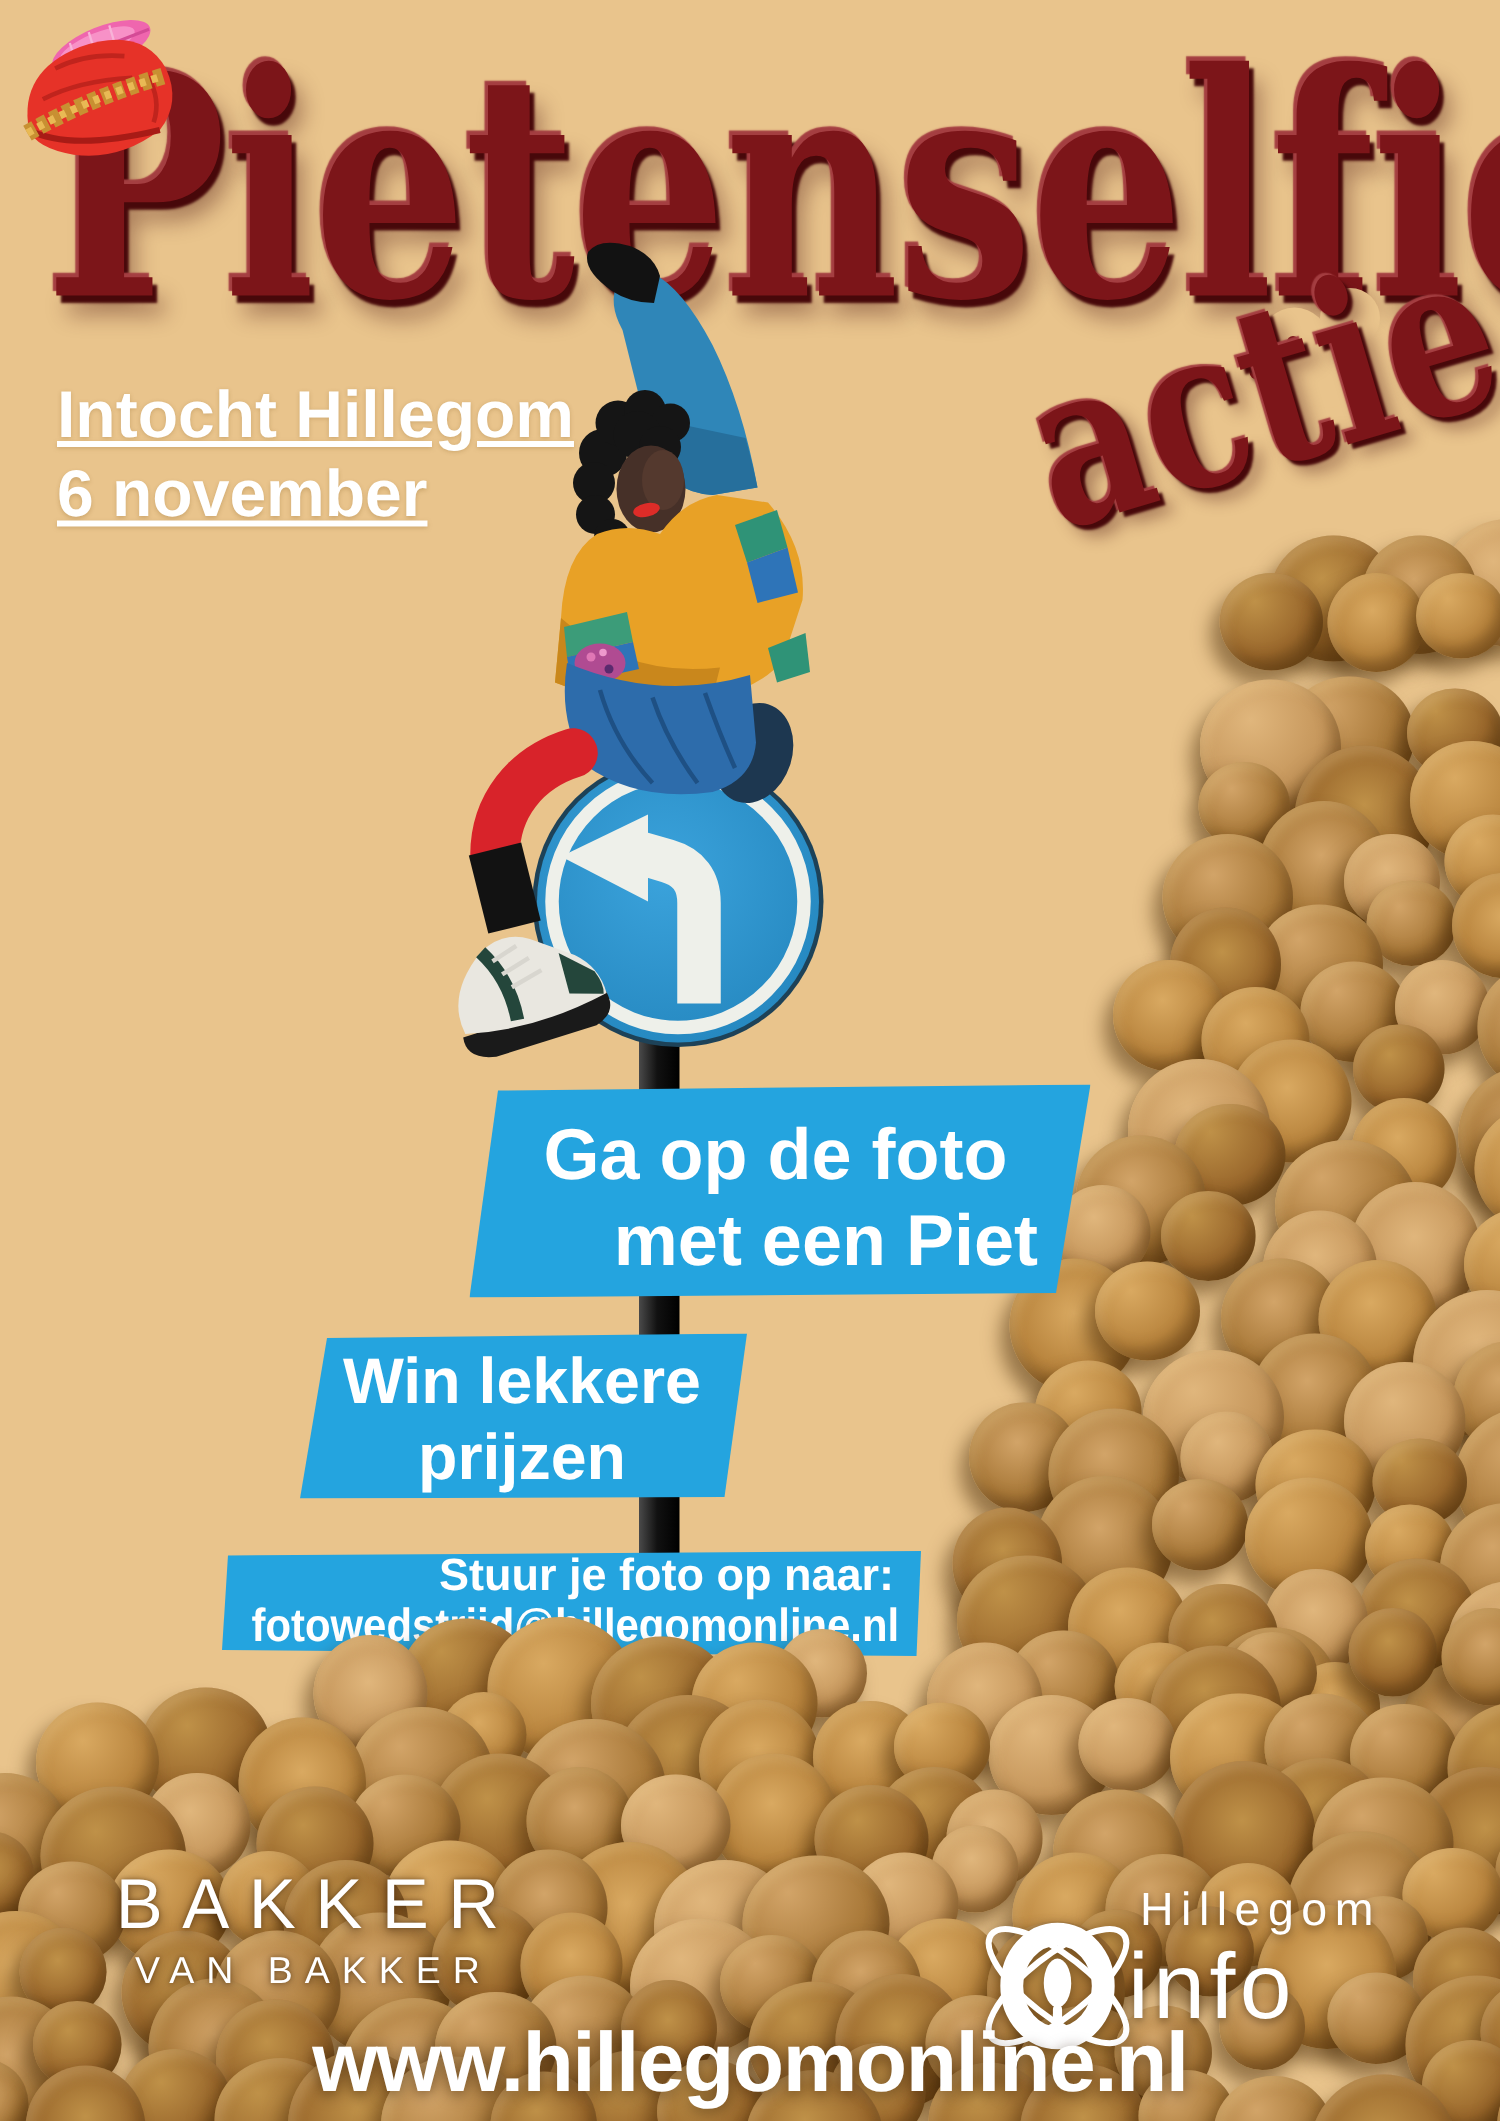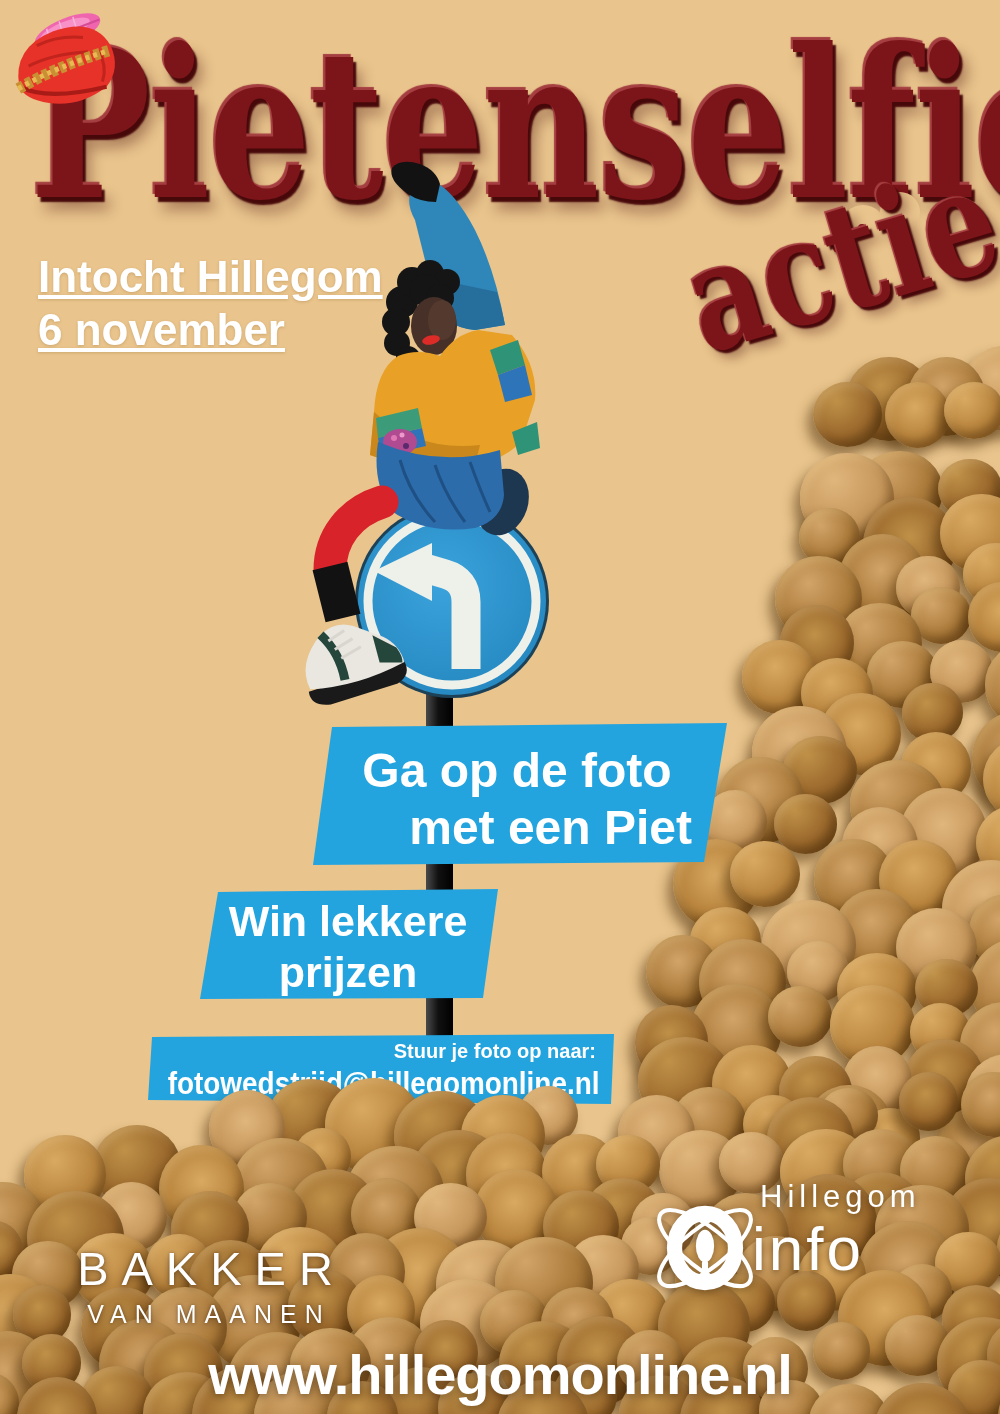--- a/index.html
+++ b/index.html
@@ -60,28 +60,28 @@
     clip-path:polygon(24px 11px,419px 7px,396px 146px,5px 149px);
     font-size:48px;line-height:57px;padding-top:26px;box-sizing:border-box;}
   .banner-photo .l1{text-align:center;padding-left:14px;padding-right:20px;}
   .banner-photo .l2{text-align:right;padding-right:40px;}
   .banner-prizes{left:194px;top:884px;width:308px;height:120px;
     clip-path:polygon(24px 8px,304px 5px,289px 114px,6px 115px);
     font-size:43px;line-height:51px;padding-top:12px;box-sizing:border-box;text-align:center;}
   .banner-submit{left:144px;top:1030px;width:474px;height:78px;
     clip-path:polygon(8px 7px,470px 4px,467px 74px,4px 70px);
     box-sizing:border-box;padding-top:6px;}
-  .banner-submit .l1{font-size:20px;line-height:30px;text-align:right;padding-right:22px;}
+  .banner-submit .l1{font-size:30px;line-height:30px;text-align:right;padding-right:22px;}
   .banner-submit .l2{font-size:31px;line-height:36px;text-align:center;transform:scaleX(.9);transform-origin:50% 50%;white-space:nowrap;}
   
   .bakker{position:absolute;left:55px;top:1215px;width:300px;z-index:9;color:var(--white);text-align:center;
     text-shadow:0 2px 8px rgba(50,25,0,.6),0 0 3px rgba(60,30,0,.45);}
   .bakker .top{font-size:47px;letter-spacing:13px;text-indent:13px;font-weight:400;margin-top:26px;}
   .bakker .bottom{font-size:25px;letter-spacing:8px;text-indent:8px;margin-top:4px;font-weight:400;}
-  .ho-logo{position:absolute;left:648px;top:1169px;width:340px;height:145px;z-index:9;color:var(--white);}
+  .ho-logo{position:absolute;left:648px;top:1245px;width:340px;height:145px;z-index:9;color:var(--white);}
   .ho-top{position:absolute;left:112px;top:10px;font-size:31px;letter-spacing:5px;font-weight:400;
     text-shadow:0 2px 6px rgba(50,25,0,.55);}
   .ho-o{position:absolute;left:-4px;top:16px;width:122px;height:122px;filter:drop-shadow(0 2px 4px rgba(50,25,0,.5));}
   .ho-rest{position:absolute;left:104px;top:44px;font-size:62px;font-weight:400;letter-spacing:3px;
     text-shadow:0 2px 6px rgba(50,25,0,.55);}
   .footer-label{position:absolute;left:0;top:1312px;width:100%;z-index:9;text-align:center;color:var(--white);
     font-size:32px;font-weight:bold;text-shadow:0 2px 8px rgba(40,20,0,.55);}
   .footer-url{position:absolute;left:0;top:1342px;width:100%;z-index:9;text-align:center;color:var(--white);
     font-size:56px;font-weight:bold;letter-spacing:-1px;text-shadow:0 2px 10px rgba(40,20,0,.55);}
 </style>
@@ -385,21 +385,21 @@
       <div class="cookie" style="left: 679.8px; top: 1376.2px; width: 86.3px; height: 89px; background: radial-gradient(circle at 49% 40%, rgb(191, 145, 72) 0%, rgb(154, 104, 44) 55%, rgb(87, 58, 20) 100%); z-index: 172;"></div>
       <div class="cookie" style="left: 758.7px; top: 1380px; width: 64.2px; height: 60.5px; background: radial-gradient(circle at 34% 29%, rgb(210, 164, 104) 0%, rgb(170, 122, 58) 55%, rgb(110, 72, 28) 100%); z-index: 173;"></div>
       <div class="cookie" style="left: 809.1px; top: 1383.7px; width: 80.1px; height: 76.5px; background: radial-gradient(circle at 36% 30%, rgb(210, 164, 104) 0%, rgb(170, 122, 58) 55%, rgb(110, 72, 28) 100%); z-index: 173;"></div>
       <div class="cookie" style="left: 872.5px; top: 1382.7px; width: 99.8px; height: 102.3px; background: radial-gradient(circle at 48% 39%, rgb(191, 145, 72) 0%, rgb(154, 104, 44) 55%, rgb(87, 58, 20) 100%); z-index: 173;"></div>
       <div class="cookie" style="left: 948.2px; top: 1360.3px; width: 66.3px; height: 61.8px; background: radial-gradient(circle at 32% 28%, rgb(191, 145, 72) 0%, rgb(154, 104, 44) 55%, rgb(87, 58, 20) 100%); z-index: 170;"></div>
       <div class="cookie" style="left: 998.1px; top: 1371.1px; width: 93.7px; height: 93px; background: radial-gradient(circle at 42% 35%, rgb(191, 145, 72) 0%, rgb(154, 104, 44) 55%, rgb(87, 58, 20) 100%); z-index: 171;"></div>
     </div>
 
   <div class="bakker">
     <div class="top">BAKKER</div>
-    <div class="bottom">VAN MAANEN</div>
+    <div class="bottom">VAN BAKKER</div>
   </div>
 
   <div class="ho-logo">
     <div class="ho-top">Hillegom</div>
     <svg class="ho-o" viewBox="0 0 120 120">
       <ellipse cx="60" cy="62" rx="55" ry="20" fill="none" stroke="#fff" stroke-width="4" transform="rotate(-38 60 62)"></ellipse>
       <ellipse cx="60" cy="62" rx="55" ry="20" fill="none" stroke="#fff" stroke-width="4" transform="rotate(38 60 62)"></ellipse>
       <ellipse cx="60" cy="62" rx="30" ry="34" fill="none" stroke="#fff" stroke-width="15"></ellipse>
       <ellipse cx="60" cy="60" rx="9" ry="16" fill="#fff"></ellipse>
       <rect x="57" y="74" width="6" height="14" rx="3" fill="#fff"></rect>

